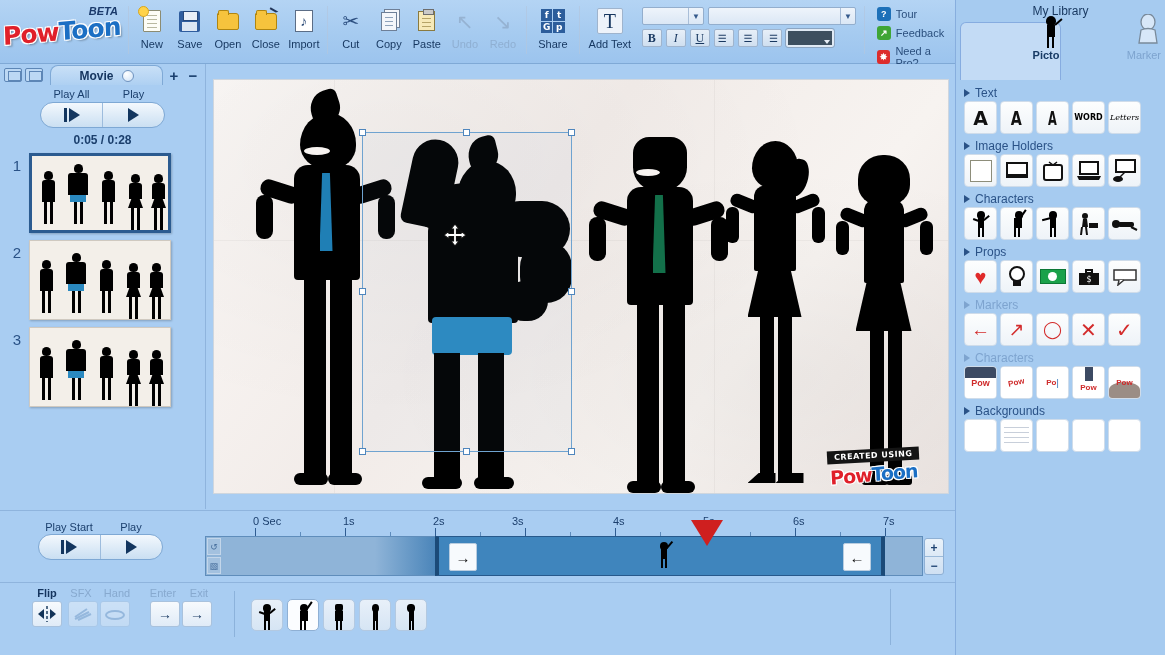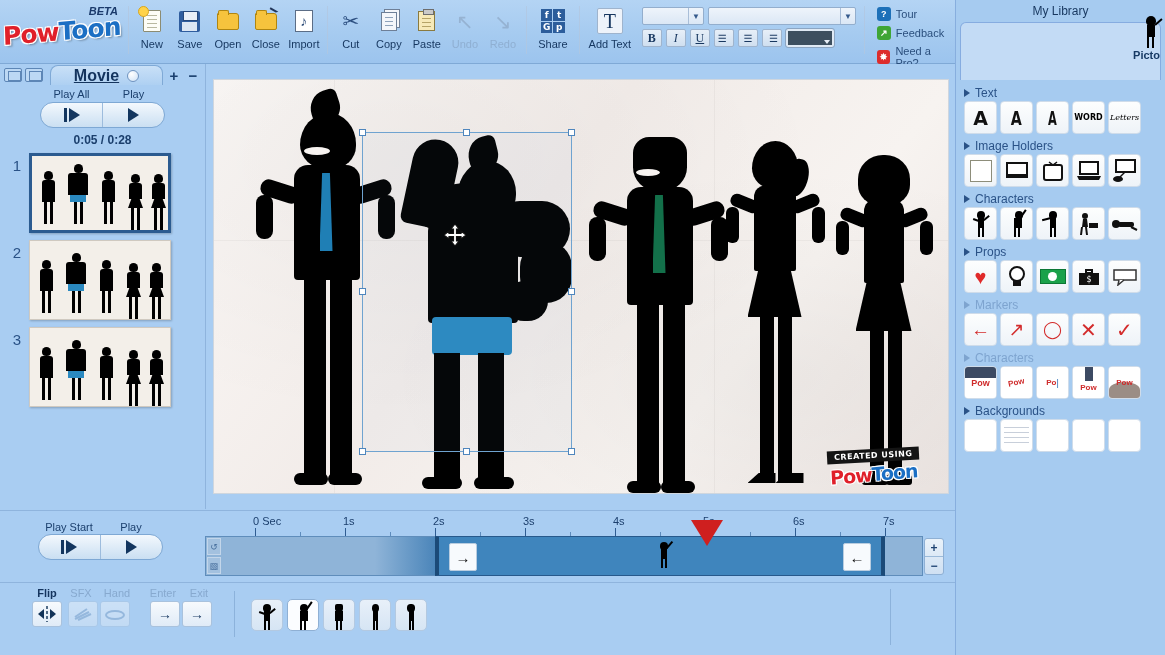--- a/index.html
+++ b/index.html
@@ -204,21 +204,21 @@
     border: 1px solid #5d86b6;
   }
   .movie-tab {
     flex: 1; height: 20px; margin-left: 4px;
     background: linear-gradient(to bottom,#c9e0f7,#aed0f2);
     border: 1px solid #7fa9d6; border-bottom: none;
     border-radius: 8px 8px 0 0;
     display: flex; align-items: center; justify-content: center; gap: 8px;
     cursor: pointer;
   }
-  .movie-tab .t { font-size: 16px; color: #14345e; font-weight: bold; text-decoration: underline; }
+  .movie-tab .t { font-size: 12px; color: #14345e; font-weight: bold; }
   .movie-dot {
     width: 12px; height: 12px; border-radius: 50%;
     background: radial-gradient(circle at 35% 30%, #fff, #cde1f6);
     border: 1px solid #7094c0;
   }
   .pm-btn {
     width: 16px; height: 18px; display: flex; align-items: center; justify-content: center;
     font-size: 15px; color: #1a3f6e; font-weight: bold; cursor: pointer;
   }
   .play-row { display: flex; justify-content: center; gap: 0; margin-top: 2px; }
@@ -916,20 +916,29 @@
           <div class="stick" style="width:18px;height:32px;">
             <div class="h" style="left:4px;width:10px;height:10px;"></div>
             <div class="t" style="left:5px;top:9px;width:8px;height:12px;"></div>
             <div class="l1" style="left:5px;top:20px;height:12px;"></div>
             <div class="l2" style="left:10px;top:20px;height:12px;"></div>
             <div class="a2" style="right:-3px;top:5px;width:9px;"></div>
           </div>
         </div>
         <div class="tl">Picto</div>
       </div>
+      <div class="lib-tab dim">
+        <div class="ti">
+          <svg width="26" height="30" viewBox="0 0 26 30">
+            <ellipse cx="13" cy="8" rx="7" ry="8" fill="#fff" stroke="#555" stroke-width="1.3"></ellipse>
+            <path d="M6 16 Q13 13 20 16 L22 29 H4 Z" fill="#fff" stroke="#555" stroke-width="1.3"></path>
+          </svg>
+        </div>
+        <div class="tl">Marker</div>
+      </div>
     </div>
 
     <div class="lib-body">
 
       <div class="lib-sec">
         <div class="sec-head">
           <span class="sec-caret"></span>
           <span class="sec-title">Text</span>
         </div>
         <div class="sec-items">
@@ -1171,21 +1180,21 @@
     <div class="ruler">
       <div class="tick-lbl" style="left:50px;">0 Sec</div>
       <div class="tick" style="left:50px;"></div>
       <div class="tick minor" style="left:95px;"></div>
       <div class="tick-lbl" style="left:140px;">1s</div>
       <div class="tick" style="left:140px;"></div>
       <div class="tick minor" style="left:185px;"></div>
       <div class="tick-lbl" style="left:230px;">2s</div>
       <div class="tick" style="left:230px;"></div>
       <div class="tick minor" style="left:275px;"></div>
-      <div class="tick-lbl" style="left:320px;">3s</div>
+      <div class="tick-lbl" style="left:309px;">3s</div>
       <div class="tick" style="left:320px;"></div>
       <div class="tick minor" style="left:365px;"></div>
       <div class="tick-lbl" style="left:410px;">4s</div>
       <div class="tick" style="left:410px;"></div>
       <div class="tick minor" style="left:455px;"></div>
       <div class="tick-lbl" style="left:500px;">5s</div>
       <div class="tick" style="left:500px;"></div>
       <div class="tick minor" style="left:545px;"></div>
       <div class="tick-lbl" style="left:590px;">6s</div>
       <div class="tick" style="left:590px;"></div>

